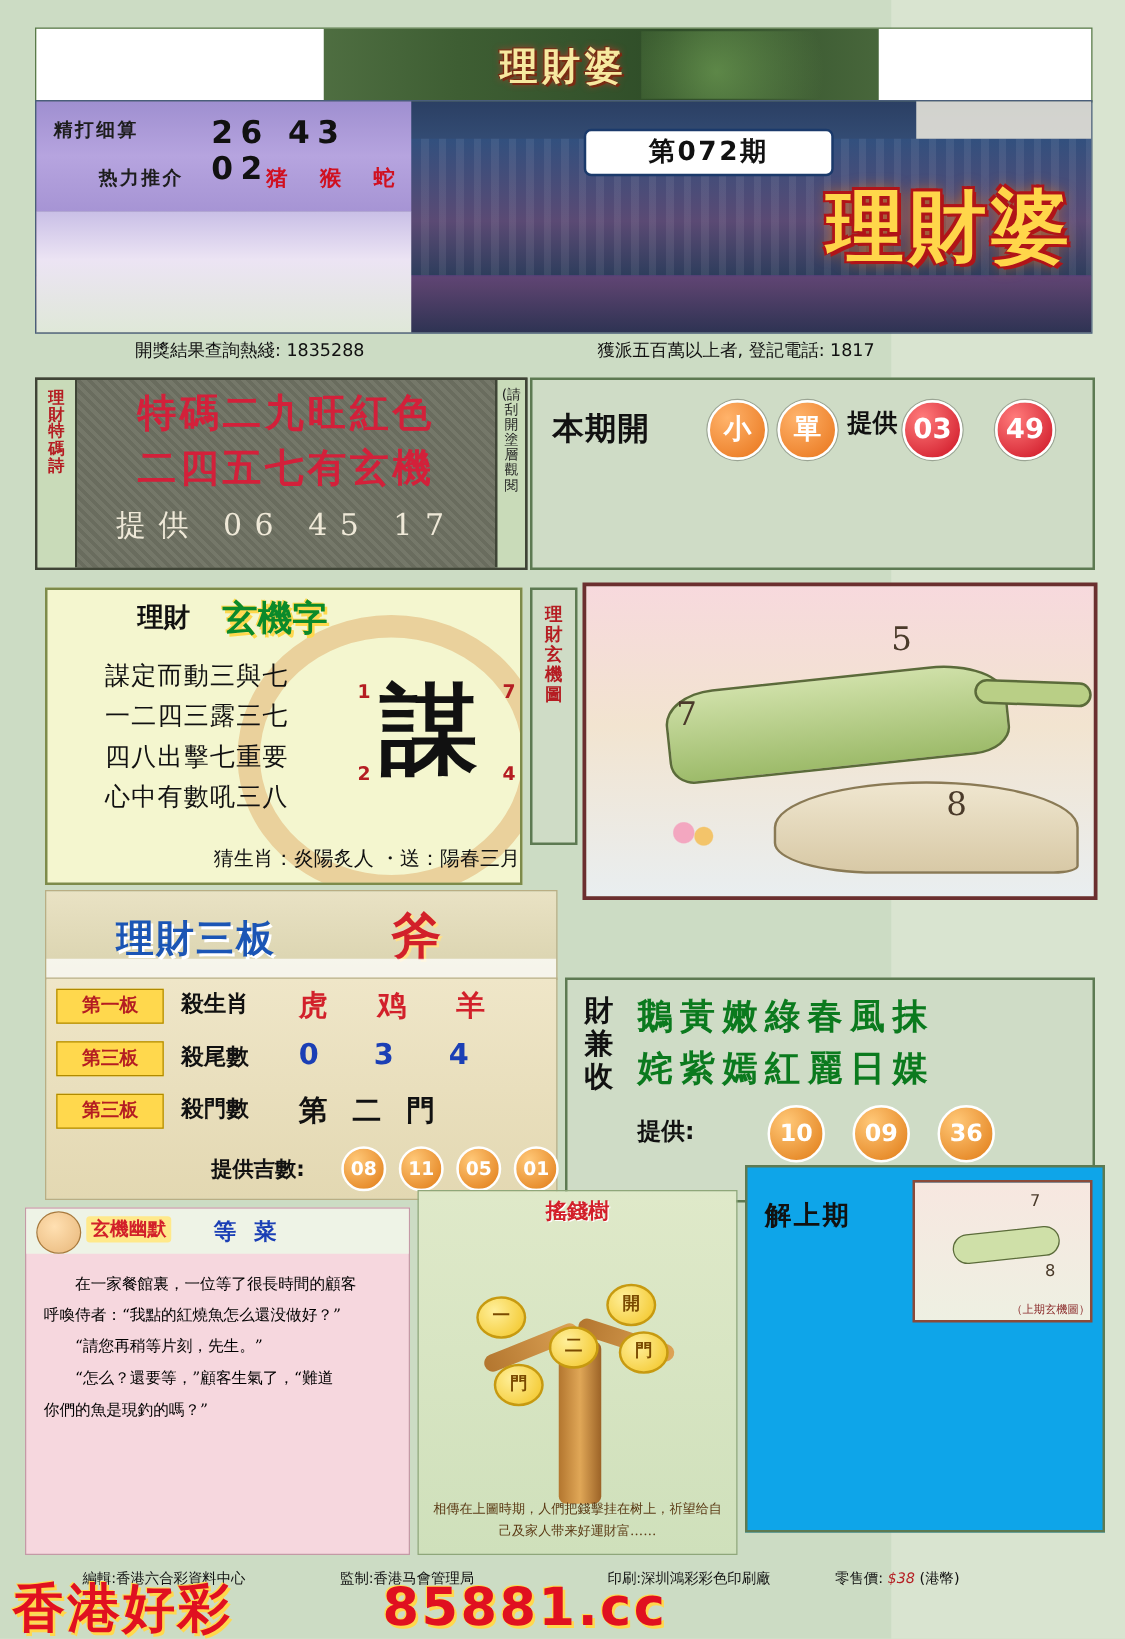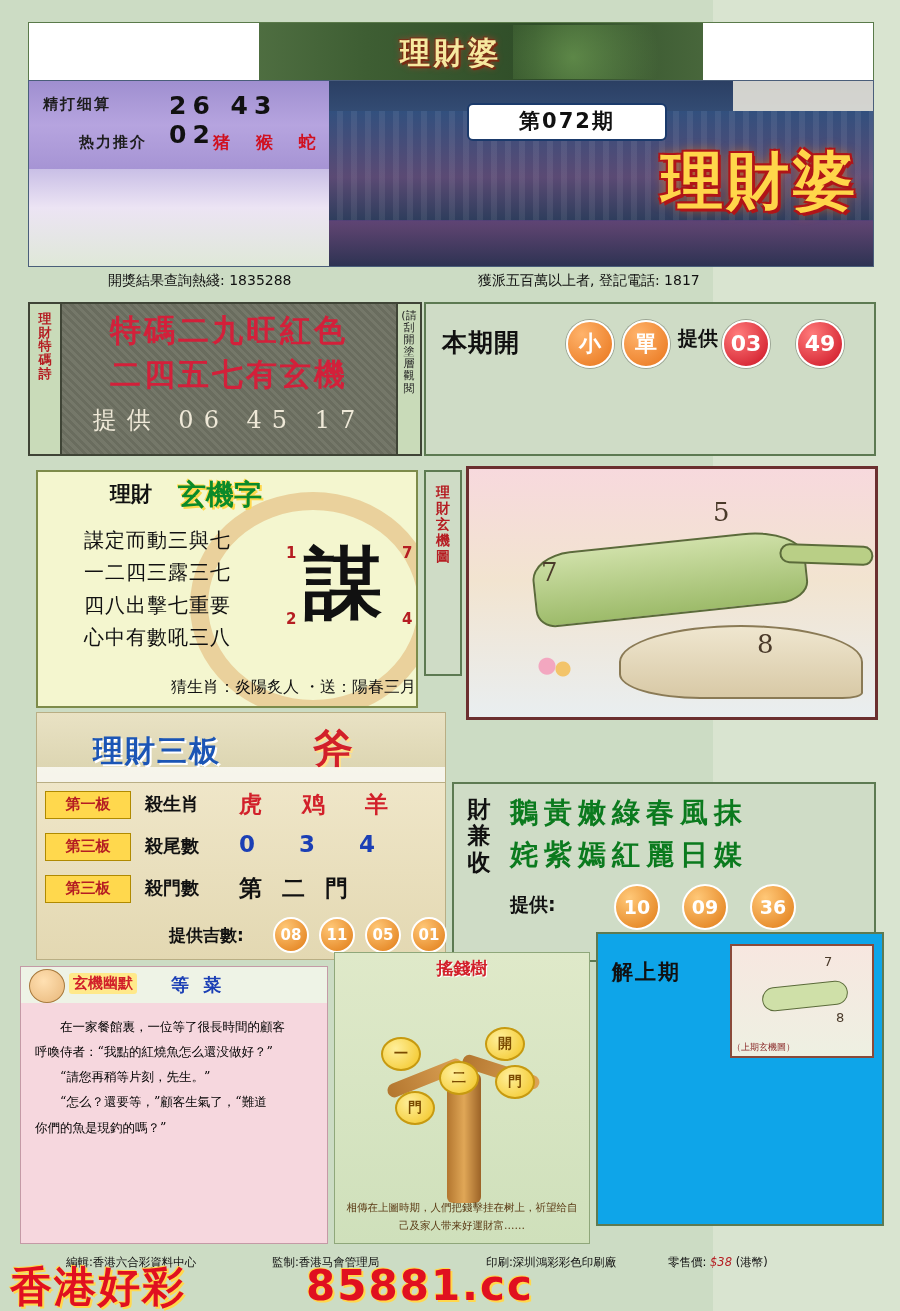--- a/index.html
+++ b/index.html
@@ -323,21 +323,21 @@
   .jie .ttl{position:absolute;left:14px;top:24px;font-size:21px;font-weight:bold;color:#111;letter-spacing:2px;}
   .jie .thumb{
     position:absolute;right:8px;top:10px;width:140px;height:110px;
     background:linear-gradient(180deg,#f7e7e0,#eef0e2);border:2px solid #8a4a3a;
     overflow:hidden;
   }
   .jie .thumb .mini{position:absolute;left:30px;top:38px;width:84px;height:22px;
     background:#cfe0a8;border:1px solid #5b6b3a;border-radius:20px;transform:rotate(-6deg);}
   .jie .thumb .t7{position:absolute;left:92px;top:8px;font-size:13px;color:#4a3a2a;}
   .jie .thumb .t8{position:absolute;left:104px;top:64px;font-size:13px;color:#4a3a2a;}
-  .jie .thumb .cap{position:absolute;left:0;right:0;bottom:2px;text-align:left;font-size:9px;color:#8a2a2a;}
+  .jie .thumb .cap{position:absolute;left:0;right:0;bottom:2px;text-align:right;font-size:9px;color:#8a2a2a;}
   
   .footer{
     position:absolute;left:0;bottom:34px;width:900px;height:22px;font-size:11.5px;color:#111;
   }
   .footer .f1{position:absolute;left:66px;}
   .footer .f2{position:absolute;left:272px;}
   .footer .f3{position:absolute;left:486px;}
   .footer .f4{position:absolute;left:668px;}
   .footer .f4 i{font-style:italic;color:#b51d22;}
   .watermark{

